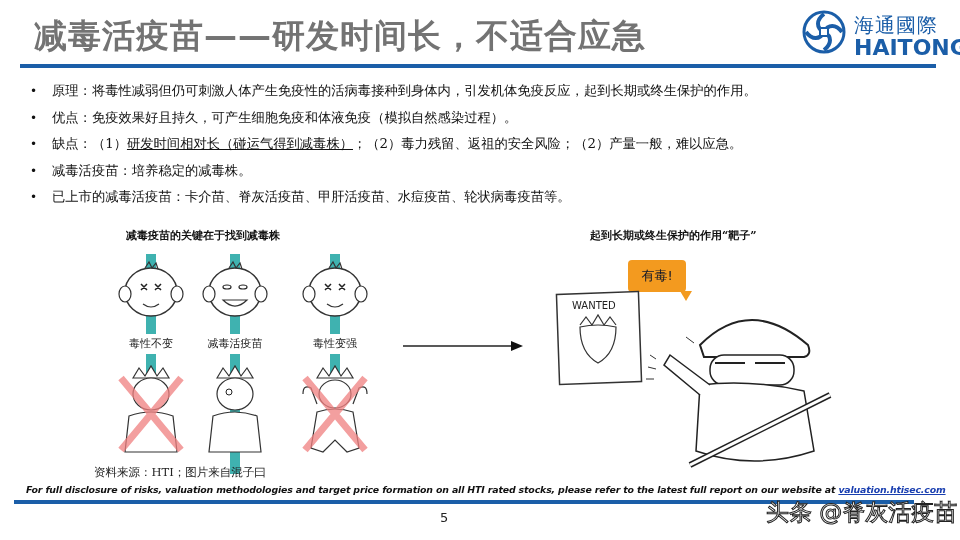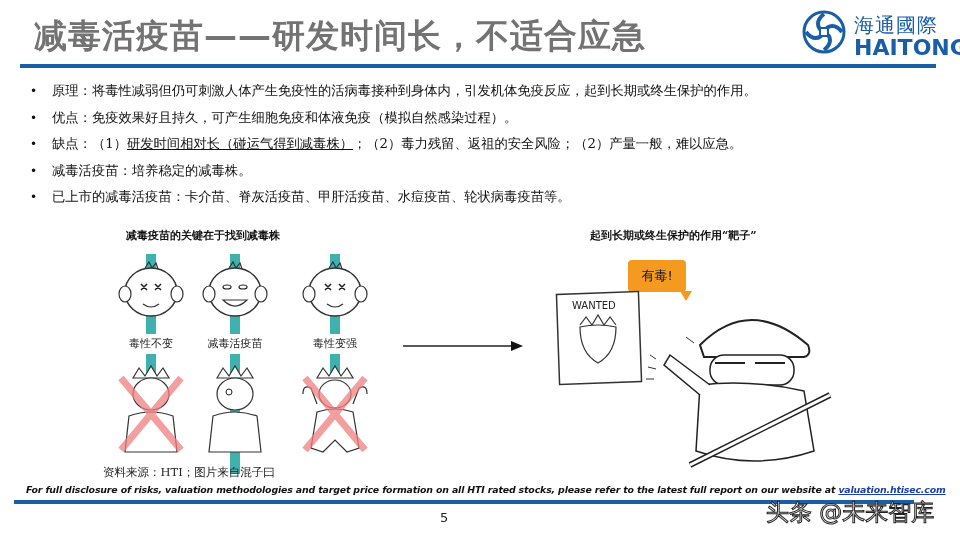--- a/index.html
+++ b/index.html
@@ -19,21 +19,21 @@
   .bullets li b { font-weight:normal; }
   .u { text-decoration:underline;margin-top:27px; }
 
   .panel-title { position:absolute; font-size:11px; font-weight:bold; white-space:nowrap;margin-left:12px; }
   .monkey-row { position:absolute; left:95px; top:254px; width:300px; height:220px; }
   .col { position:absolute; top:0; width:80px; height:210px; }
   .bar { position:absolute; left:35px; width:10px; background:#3fb2b0; }
   .face { position:absolute; left:6px; top:6px; width:68px; height:62px; }
   .col-label { position:absolute; top:82px; width:80px; text-align:center; font-family:"DejaVu Sans", sans-serif; font-size:11px; color:#222; }
   .king { position:absolute; left:4px; top:110px; width:72px; height:94px; }
-  .source { position:absolute; left:103px; top:465px; font-size:11.5px; color:#222; white-space:nowrap; }
+  .source { position:absolute; left:94px; top:465px; font-size:11.5px; color:#222; white-space:nowrap; }
 
   .arrow { position:absolute; left:403px; top:340px; width:120px; height:12px; }
 
   .right-art { position:absolute; left:550px; top:255px; width:300px; height:225px; }
   .bubble { position:absolute; left:78px; top:5px; width:58px; height:32px; background:#f39a1f; border-radius:4px;
             color:#0f172a; font-family:"DejaVu Sans", sans-serif; font-size:13px; text-align:center; line-height:32px; }
   .bubble-tail { position:absolute; left:130px; top:36px; width:0; height:0;
                  border-left:6px solid transparent; border-right:6px solid transparent; border-top:10px solid #f39a1f; }
 
   .disclaimer { position:absolute; left:26px; top:484px; font-family:"DejaVu Sans", sans-serif; font-size:9.4px;
@@ -163,13 +163,13 @@
     <path d="M150 110 l-36 -30 l6 -10 l40 30" fill="#fff" stroke="#222" stroke-width="1.5"></path>
     <line x1="140" y1="180" x2="280" y2="110" stroke="#222" stroke-width="6"></line>
     <line x1="140" y1="180" x2="280" y2="110" stroke="#fff" stroke-width="3"></line>
     <path d="M100 70 l6 4 M98 82 l8 2 M96 94 l8 0 M136 52 l8 6" stroke="#333" stroke-width="1"></path>
   </svg>
 </div>
 
 <div class="disclaimer"><span>For full disclosure of risks, valuation methodologies and target price formation on all HTI rated stocks, please refer to the latest full report on our website at </span><a>valuation.htisec.com</a></div>
 <div class="bottom-rule"></div>
 <div class="page-num">5</div>
-<div class="watermark">头条 @未来智库</div>
+<div class="watermark">头条 @脊灰活疫苗</div>
 
 </body></html>

